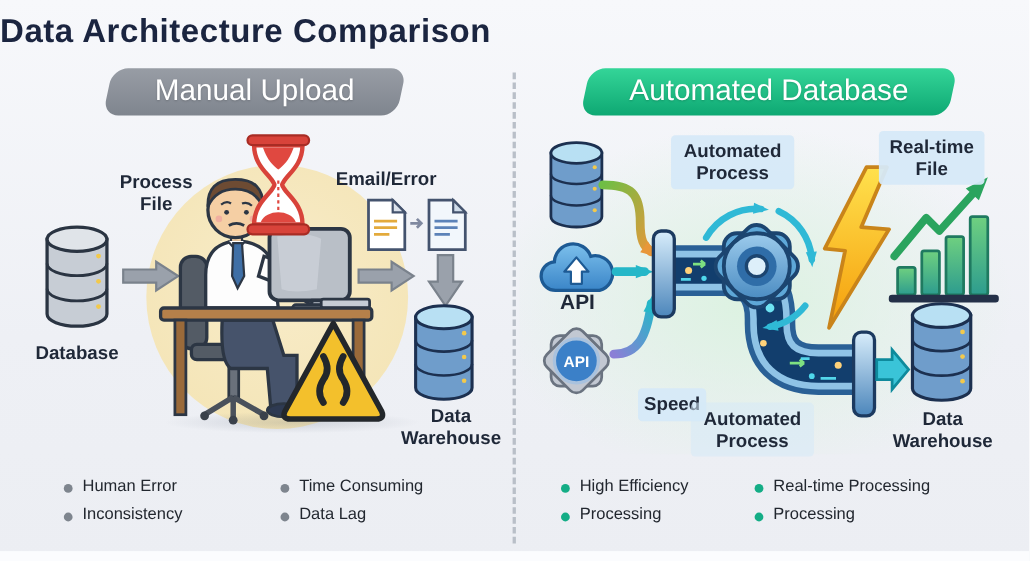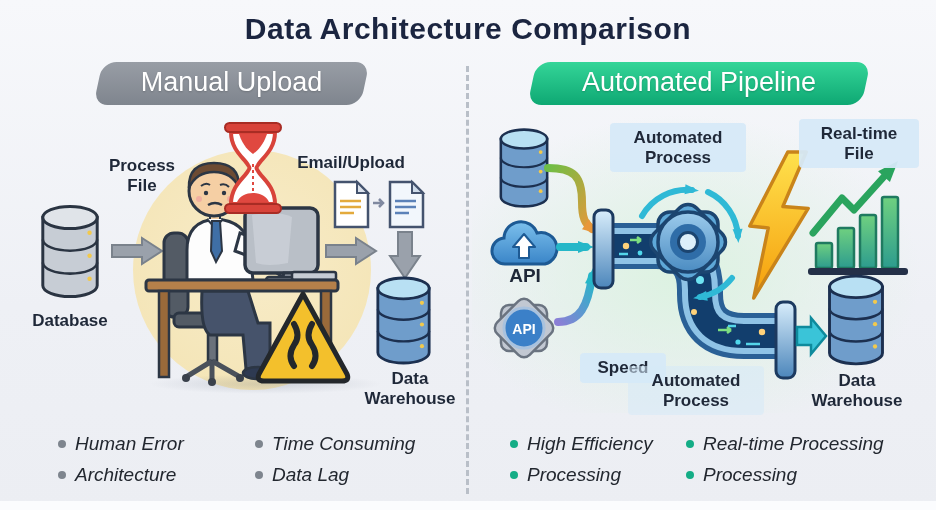--- a/index.html
+++ b/index.html
@@ -1,57 +1,57 @@
 <!DOCTYPE html>
 <html><head>
 <meta charset="utf-8">
 <style>
   html,body{margin:0;padding:0;}
   body{font-family:"Liberation Sans", sans-serif;}
   #stage{position:relative;width:936px;height:510px;overflow:hidden;
          background:linear-gradient(180deg,#f7f8fb 0%,#eef0f5 60%,#ecEEf3 100%);}
   .abs{position:absolute;}
   
-  #title{left:0;top:12px;width:936px;text-align:center;font-size:30px;font-weight:800;
+  #title{left:0;top:12px;width:936px;font-size:30px;font-weight:800;
          color:#1b2540;letter-spacing:.5px;}
   .banner{height:43px;border-radius:14px;transform:skewX(-12deg);}
   #banner-manual-bg{left:98px;top:62px;width:267px;background:linear-gradient(180deg,#989da5,#7f858e);}
   #banner-auto-bg{left:532px;top:62px;width:334px;background:linear-gradient(180deg,#34d598,#0ea873);}
   .banner-text{top:67px;height:36px;text-align:center;color:#ffffff;font-size:27px;font-weight:400;
                text-shadow:0 1px 2px rgba(0,0,0,.18);}
   #banner-manual-text{left:98px;width:267px;}
   #banner-auto-text{left:532px;width:334px;}
   #divider{left:466px;top:66px;height:428px;width:0;border-left:3px dashed #b9bfc8;}
   
   #yellow-circle{left:133px;top:150px;width:238px;height:240px;border-radius:50%;
                  background:radial-gradient(circle at 50% 45%,#f8ecc9,#f3e3b2);}
   #right-glow{left:472px;top:108px;width:458px;height:305px;
               background:radial-gradient(ellipse at 46% 55%,#dcf2e1 0%,rgba(220,242,225,0) 68%);}
   #desk-shadow{left:148px;top:374px;width:235px;height:20px;
                background:radial-gradient(ellipse at center,rgba(80,92,112,.20),rgba(80,92,112,0) 70%);}
   .db-gray{--db-body:#c7cdd5;--db-top:#e0e4e9;--db-line:#2a3442;}
   .db-blue{--db-body:#6f9dcb;--db-top:#b8e0f3;--db-line:#1c3050;}
   
   .scene-label{color:#1f2838;font-size:17px;line-height:1.15;font-weight:600;text-align:center;}
-  .pill{background:rgba(214,233,248,.95);border-radius:4px;padding:5px 12px;}
+  .pill{background:rgba(214,233,248,.95);border-radius:4px;padding:5px 0;}
   .pill-light{background:rgba(214,233,248,.55);}
   #label-database{left:18px;top:311px;width:104px;}
   #label-download{left:92px;top:156px;width:100px;}
   #label-email{left:283px;top:153px;width:136px;}
   #label-warehouse-left{left:350px;top:369px;width:120px;}
   #label-process-top{left:610px;top:123px;width:112px;}
   #label-realtime{left:799px;top:119px;width:96px;}
   #label-api-cloud{left:493px;top:265px;width:64px;font-size:19px;}
   #label-speed{left:580px;top:337px;width:62px;margin-top:16px;}
   #label-process-bottom{left:628px;top:366px;width:112px;}
   #label-warehouse-right{left:798px;top:371px;width:118px;}
   
   ul.points{list-style:none;margin:0;padding:0;width:200px;}
-  ul.points li{position:relative;padding-left:17px;margin-bottom:9px;font-size:19px;
-               font-weight:500;color:#22272f;white-space:nowrap;font-style:italic;}
+  ul.points li{position:relative;padding-left:17px;margin-bottom:9px;font-size:15px;
+               font-weight:500;color:#22272f;white-space:nowrap;}
   ul.points li::before{content:"";position:absolute;left:0;top:7px;width:8px;height:8px;border-radius:50%;}
   ul.gray li::before{background:#7e858e;}
   ul.green li::before{background:#14ad86;}
   #cons-col1{left:58px;top:433px;}
   #cons-col2{left:255px;top:433px;}
   #pros-col1{left:510px;top:433px;}
   #pros-col2{left:686px;top:433px;}
   #bottom-strip{left:0;top:501px;width:936px;height:9px;background:#fbfcfe;}
   svg{display:block;overflow:visible;}
 </style>
@@ -111,21 +111,21 @@
       <marker id="mGn" markerWidth="26" markerHeight="22" refX="10" refY="9" orient="auto" markerUnits="userSpaceOnUse">
         <path d="M1 1 L22 9 L1 17 Z" fill="#2aa45e"></path>
         </marker>
     </defs>
   </svg>
 
   <div class="abs" id="title">Data Architecture Comparison</div>
   <div class="abs banner" id="banner-manual-bg"></div>
   <div class="abs banner-text" id="banner-manual-text">Manual Upload</div>
   <div class="abs banner" id="banner-auto-bg"></div>
-  <div class="abs banner-text" id="banner-auto-text">Automated Pipeline</div>
+  <div class="abs banner-text" id="banner-auto-text">Automated Database</div>
   <div class="abs" id="divider"></div>
 
   <div class="abs" id="yellow-circle"></div>
   <div class="abs" id="right-glow"></div>
   <div class="abs" id="desk-shadow"></div>
 
   <svg class="abs db-gray" style="left:36px;top:202px;width:68px;height:99px" viewBox="0 0 80 116">
       <use href="#sym-db"></use>
     </svg>
 
@@ -201,21 +201,21 @@
   <svg class="abs" style="left:253px;top:288px;width:100px;height:96px" viewBox="0 0 100 96">
     <path d="M50 6 L94 86 Q97 93 89 93 L11 93 Q3 93 6 86 Z" fill="#f3c02c" stroke="#23272b" stroke-width="5" stroke-linejoin="round"></path>
     <path d="M41 36 q7 12 0 21 q-7 11 0 21 M59 36 q-7 12 0 21 q7 11 0 21" stroke="#23272b" stroke-width="6" fill="none" stroke-linecap="round"></path>
   </svg>
 
   <svg class="abs db-blue" style="left:371px;top:274px;width:65px;height:93px" viewBox="0 0 80 116">
       <use href="#sym-db"></use>
     </svg>
 
   <div class="abs scene-label" id="label-download">Process File</div>
-  <div class="abs scene-label" id="label-email">Email/Upload</div>
+  <div class="abs scene-label" id="label-email">Email/Error</div>
   <div class="abs scene-label" id="label-database">Database</div>
   <div class="abs scene-label" id="label-warehouse-left">Data Warehouse</div>
 
   <svg class="abs db-blue" style="left:495px;top:126px;width:58px;height:84px" viewBox="0 0 80 116">
       <use href="#sym-db"></use>
     </svg>
 
   <svg class="abs" style="left:488px;top:212px;width:74px;height:58px" viewBox="0 0 74 58">
     <path d="M18 52 a13 13 0 0 1 -2 -26 a17 17 0 0 1 33 -5 a12 12 0 0 1 8 31 Z" fill="url(#cloudG)" stroke="#1d5a94" stroke-width="3"></path>
     <g>
@@ -287,21 +287,21 @@
 
   <div class="abs scene-label pill" id="label-process-top">Automated Process</div>
   <div class="abs scene-label pill" id="label-realtime">Real-time File</div>
   <div class="abs scene-label" id="label-api-cloud">API</div>
   <div class="abs scene-label pill" id="label-speed">Speed</div>
   <div class="abs scene-label pill pill-light" id="label-process-bottom">Automated Process</div>
   <div class="abs scene-label" id="label-warehouse-right">Data Warehouse</div>
 
   <ul class="abs points gray" id="cons-col1">
     <li><span>Human Error</span></li>
-    <li><span>Architecture</span></li>
+    <li><span>Inconsistency</span></li>
   </ul>
   <ul class="abs points gray" id="cons-col2">
     <li><span>Time Consuming</span></li>
     <li><span>Data Lag</span></li>
   </ul>
   <ul class="abs points green" id="pros-col1">
     <li><span>High Efficiency</span></li>
     <li><span>Processing</span></li>
   </ul>
   <ul class="abs points green" id="pros-col2">

